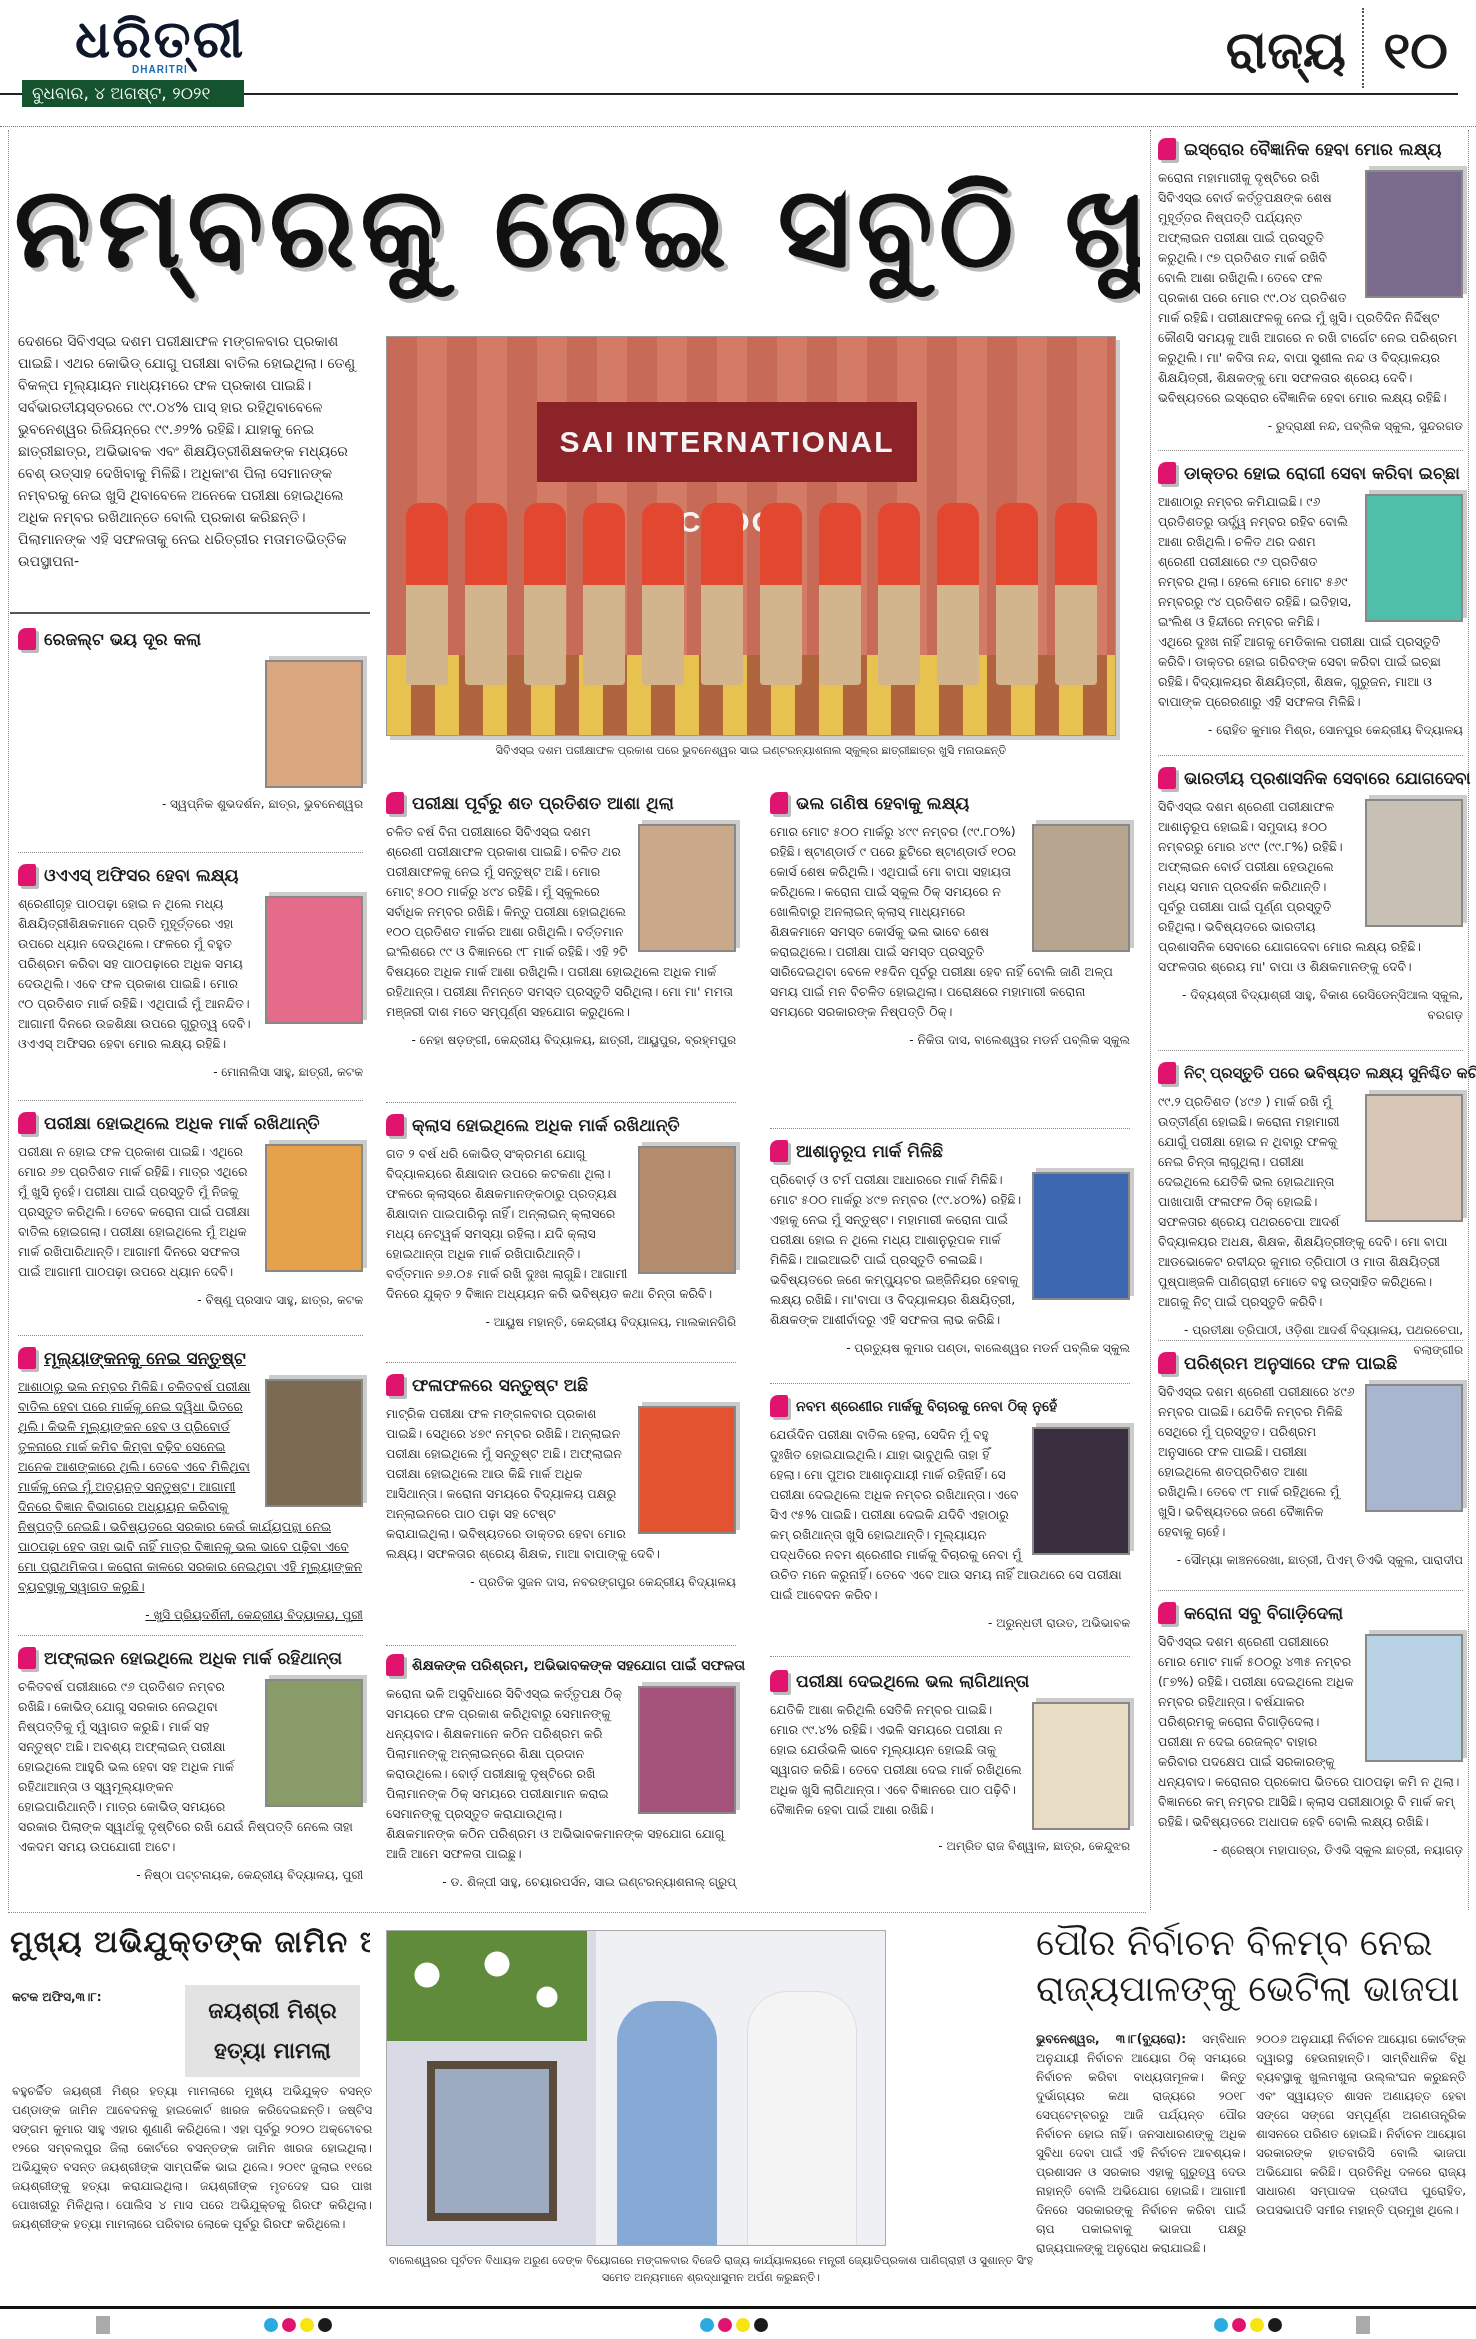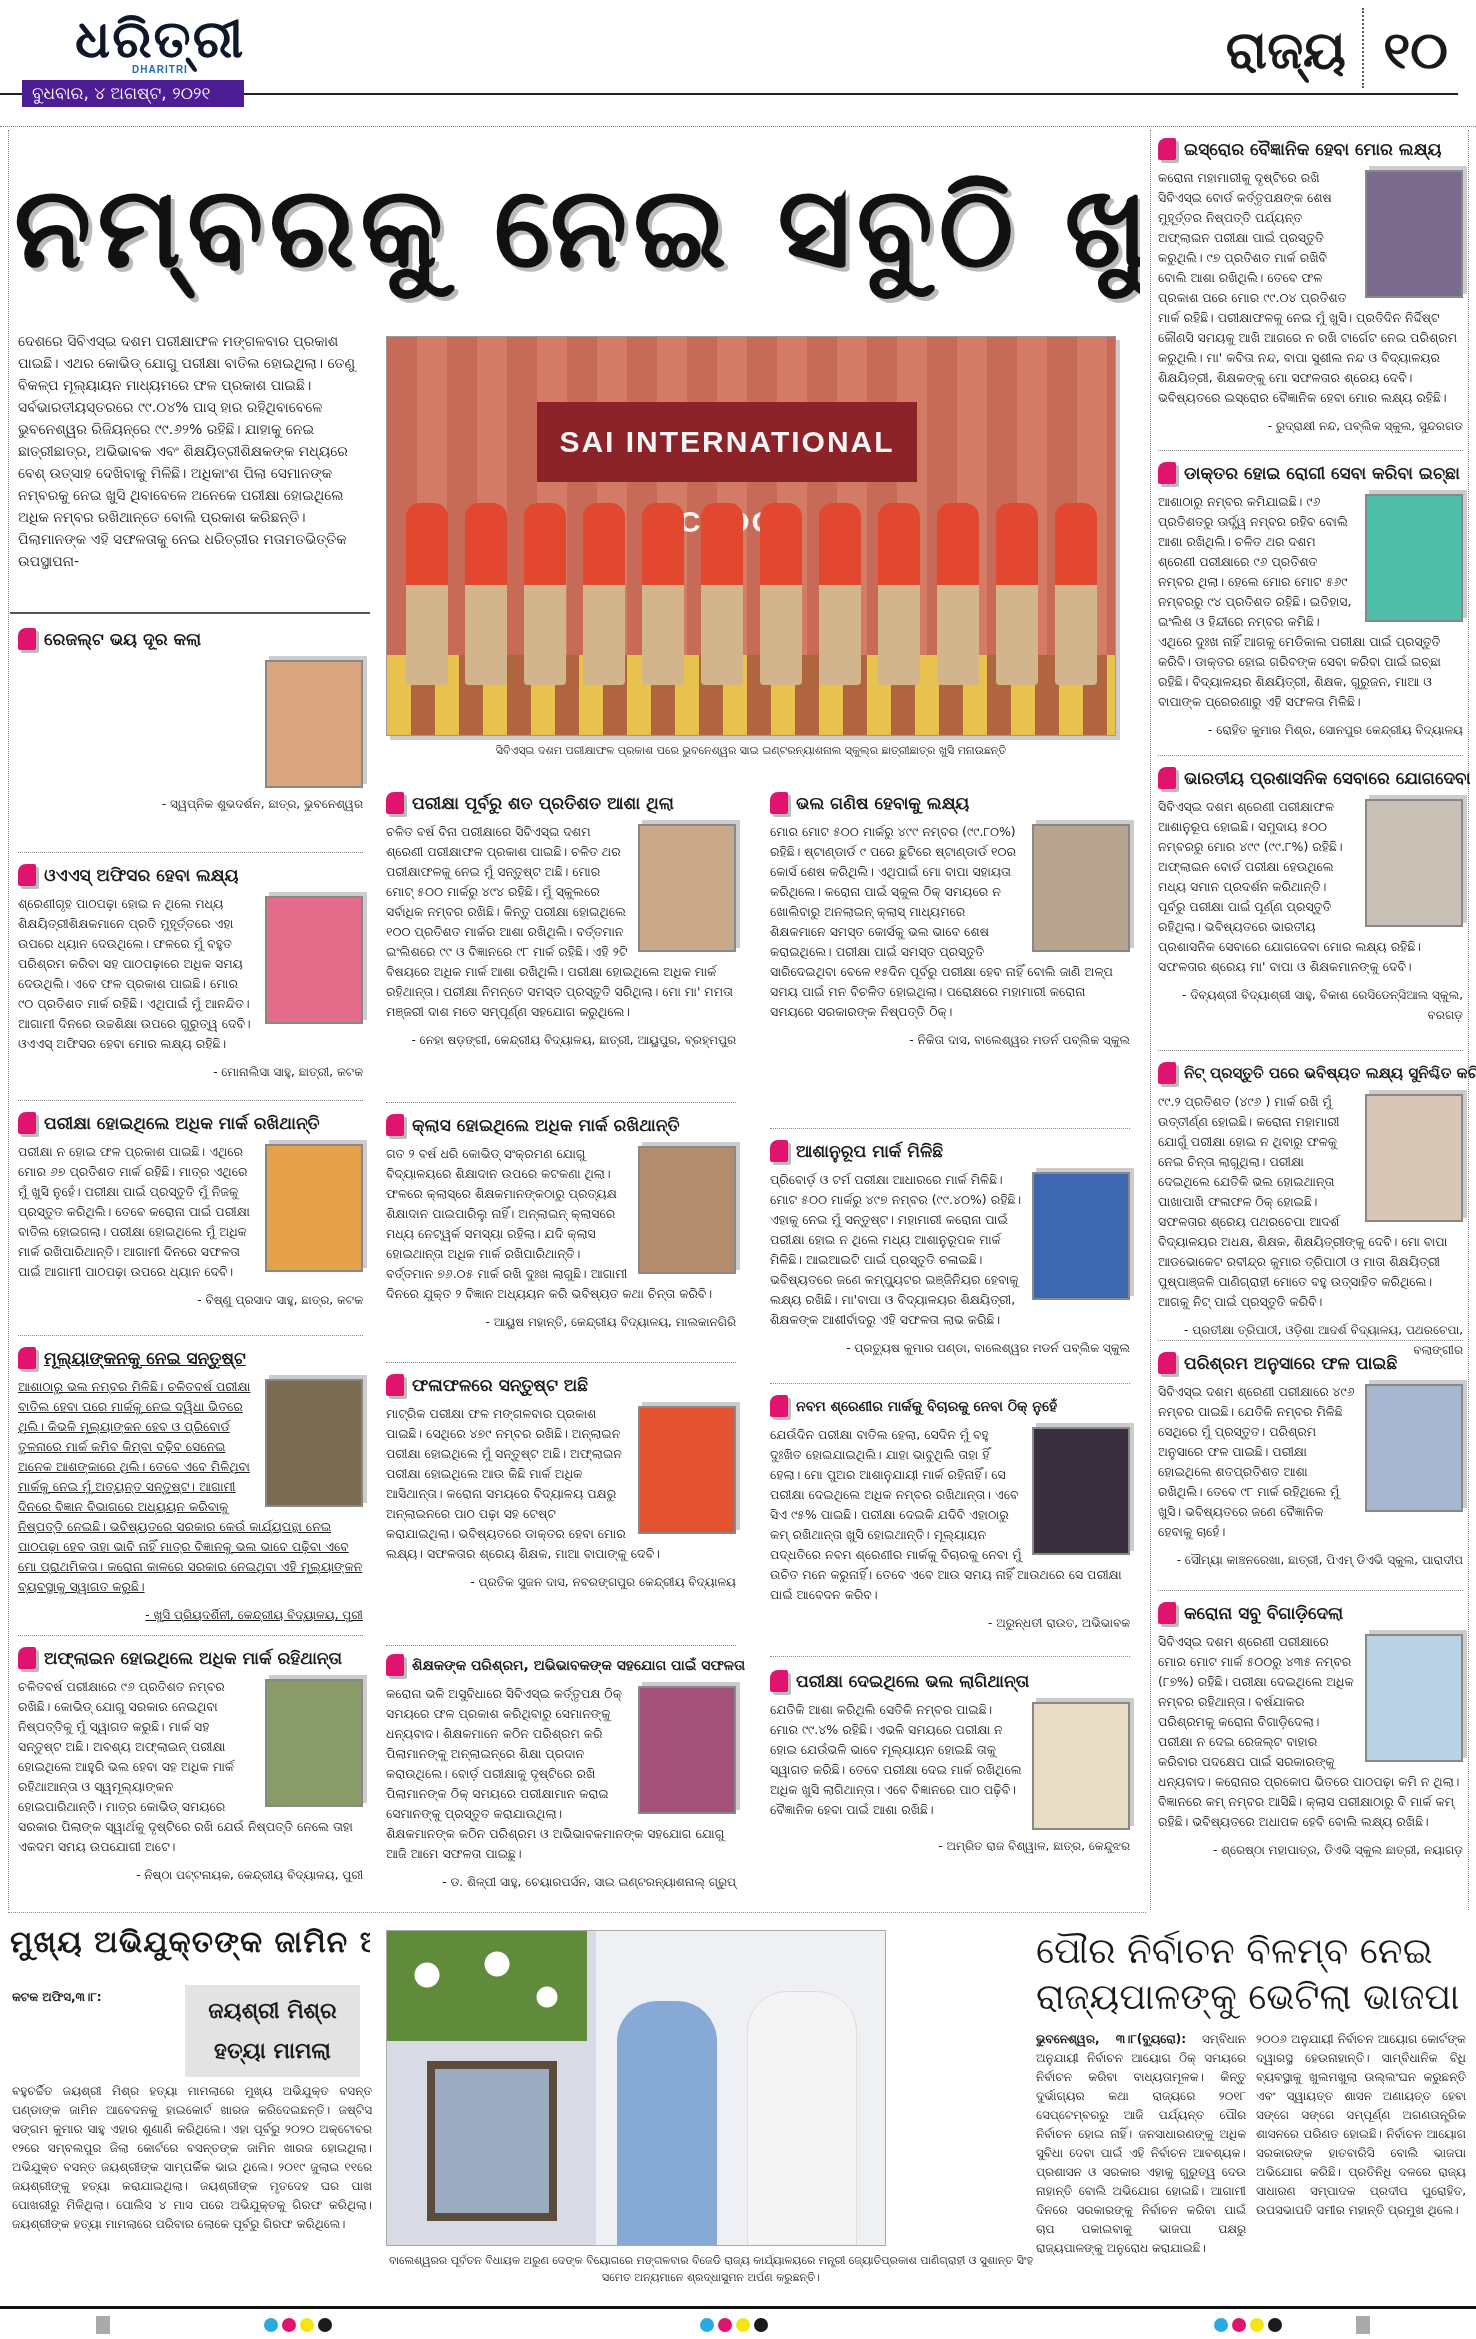--- a/index.html
+++ b/index.html
@@ -3,21 +3,21 @@
 <meta charset="utf-8">
 <style>
   * { box-sizing: border-box; margin: 0; padding: 0; }
   html, body { width: 1476px; height: 2339px; background: #fff; overflow: hidden; }
   body { font-family: "DejaVu Sans", sans-serif; color: #1a1a1a; position: relative; }
 
   .masthead { position: absolute; left: 0; top: 0; width: 1476px; height: 128px; }
   .logo { position: absolute; left: 75px; top: 10px; width: 170px; text-align: center; }
   .logo-main { font-family: "DejaVu Serif", serif; font-size: 52px; font-weight: bold; color: #1b6db6; line-height: 58px; letter-spacing: 2px; }
   .logo-sub { font-family: "Liberation Sans", sans-serif; font-size: 10px; font-weight: bold; color: #1b6db6; letter-spacing: 1px; margin-top: -4px; }
-  .dateband { position: absolute; left: 22px; top: 80px; height: 27px; padding: 0 10px; background: #4c1d95; color: #fff; font-size: 17px; line-height: 27px; width: 222px; }
+  .dateband { position: absolute; left: 22px; top: 80px; height: 27px; padding: 0 10px; background: #14532d; color: #fff; font-size: 17px; line-height: 27px; width: 222px; }
   .rule-head { position: absolute; left: 0; right: 18px; top: 93px; height: 2px; background: #222; }
   .rule-dot { position: absolute; left: 0; right: 0; top: 126px; border-top: 1px dotted #777; }
   .section-name { position: absolute; right: 130px; top: 20px; font-size: 52px; font-weight: bold; line-height: 60px; }
   .section-sep { position: absolute; right: 112px; top: 8px; height: 80px; border-left: 2px dotted #555; }
   .page-no { position: absolute; right: 28px; top: 20px; font-size: 52px; font-weight: bold; line-height: 60px; }
 
   .headline { position: absolute; left: 14px; top: 142px; width: 1126px; height: 170px; font-size: 112px; font-weight: bold; line-height: 170px; letter-spacing: 6px; white-space: nowrap; color: #111; text-shadow: 4px 4px 0 #bbb; overflow: hidden; }
 
   .col-line { position: absolute; border-left: 1px dotted #888; }
   .intro { position: absolute; left: 18px; top: 330px; width: 345px; font-size: 14px; line-height: 22px; }
@@ -44,21 +44,21 @@
 
   .b-head { position: absolute; left: 10px; top: 1920px; width: 360px; font-size: 30px; font-weight: bold; line-height: 44px; letter-spacing: 1px; white-space: nowrap; overflow: hidden; }
   .b-text { position: absolute; font-size: 12px; line-height: 19px; text-align: justify; }
   .kicker { position: absolute; left: 185px; top: 1985px; width: 175px; height: 92px; background: #e3e3e3; text-align: center; font-size: 22px; font-weight: bold; line-height: 40px; padding-top: 6px; }
   .bottom-photo { position: absolute; left: 386px; top: 1930px; width: 500px; height: 316px; border: 1px solid #aaa; overflow: hidden; background: linear-gradient(90deg,#d8dbe6 0 42%,#eef0f3 42% 100%); }
   .frame { position: absolute; left: 40px; top: 130px; width: 130px; height: 160px; border: 8px solid #5b4b3a; background: #9cabbf; }
   .flowers { position: absolute; left: 0; top: 0; width: 200px; height: 110px; background: radial-gradient(circle at 20% 40%,#fff 0 12px,transparent 13px),radial-gradient(circle at 55% 30%,#fff 0 12px,transparent 13px),radial-gradient(circle at 80% 60%,#fff 0 10px,transparent 11px),#5f8b3a; }
   .man1 { position: absolute; left: 230px; top: 70px; width: 100px; height: 250px; background: #86a9d6; border-radius: 40px 40px 0 0; }
   .man2 { position: absolute; left: 360px; top: 60px; width: 110px; height: 260px; background: #f4f4f4; border-radius: 40px 40px 0 0; border: 1px solid #ddd; }
   .bottom-caption { position: absolute; left: 386px; top: 2252px; width: 650px; text-align: center; font-size: 11px; line-height: 17px; }
-  .r-head { position: absolute; left: 1036px; top: 1920px; width: 440px; font-size: 36px; line-height: 46px; white-space: nowrap; overflow: hidden; margin-top: 8px; }
+  .r-head { position: absolute; left: 1036px; top: 1920px; width: 440px; font-size: 36px; line-height: 46px; white-space: nowrap; overflow: hidden; }
 </style>
 </head>
 <body>
 
 <div class="masthead">
   <div class="logo">
     <div class="logo-main" style="color: #0f172a;">ଧରିତ୍ରୀ</div>
     <div class="logo-sub" style="color: rgb(27, 109, 182);">DHARITRI</div>
   </div>
   <div class="rule-head"></div>

